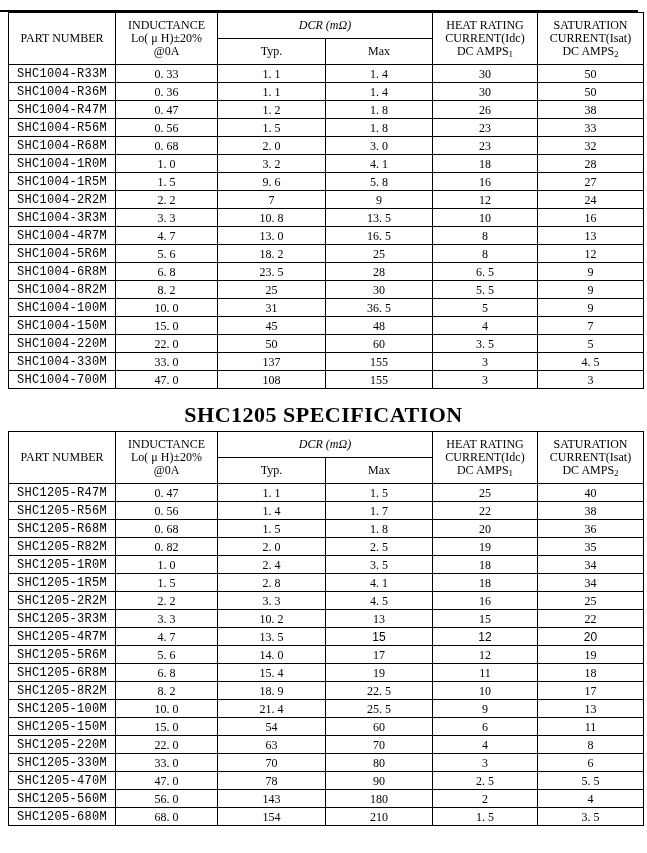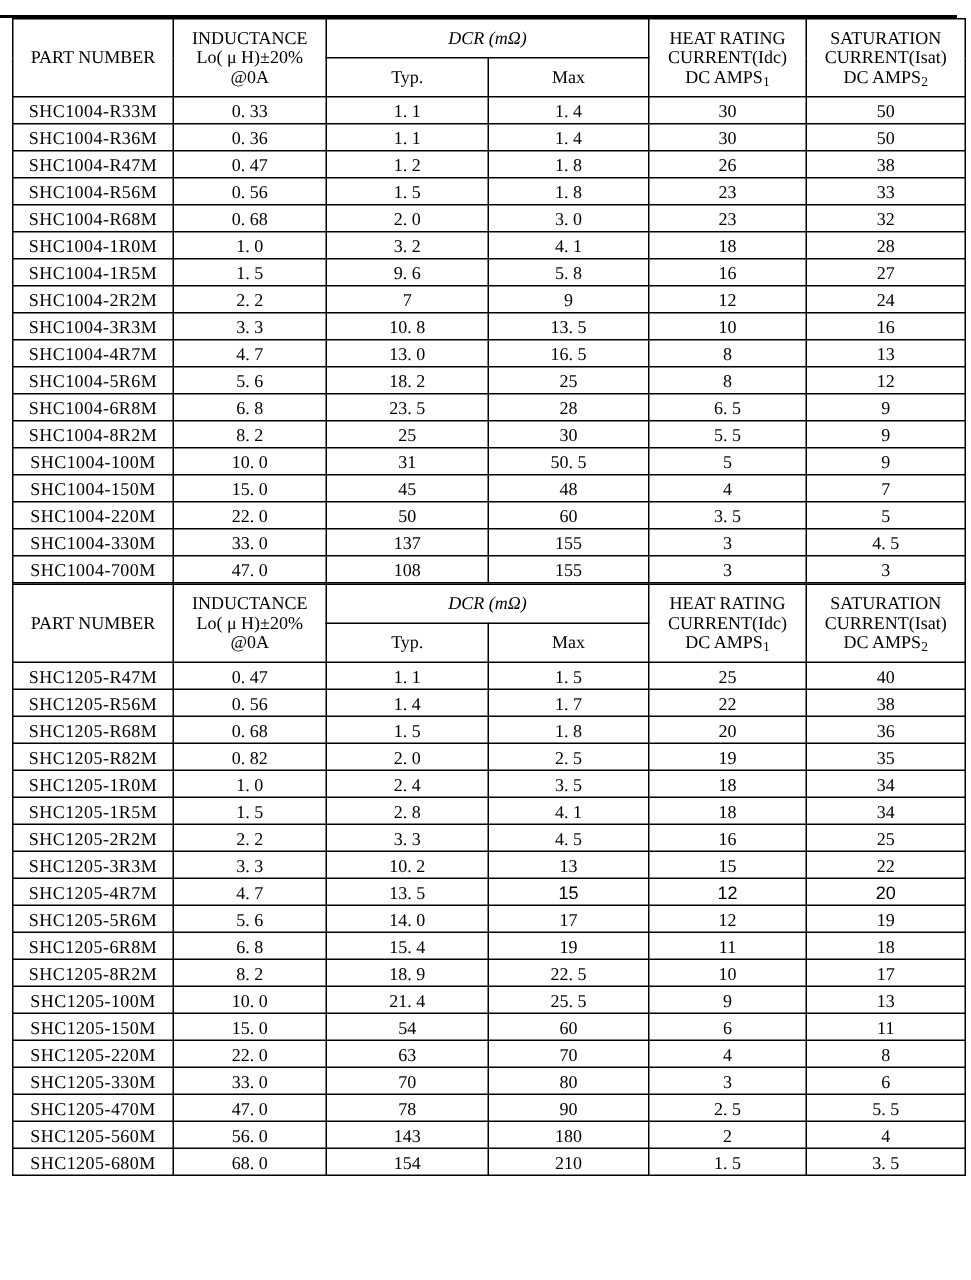--- a/index.html
+++ b/index.html
@@ -70,20 +70,21 @@
   }
   table.spec tbody tr {
     height: 18px;
   }
   table.spec tbody td {
     font-size: 12px;
     line-height: 16px;
   }
   td.part-cell {
     letter-spacing: 0.3px;
+    font-family: Liberation Mono, monospace;
   }
   td.alt-font {
     font-family: "Liberation Sans", sans-serif;
     font-size: 12.5px;
   }
 </style>
 </head>
 <body>
 
 <div class="page">
@@ -227,21 +228,21 @@
     <td>8. 2</td>
     <td>25</td>
     <td>30</td>
     <td>5. 5</td>
     <td>9</td>
   </tr>
           <tr>
     <td class="part-cell">SHC1004-100M</td>
     <td>10. 0</td>
     <td>31</td>
-    <td>50. 5</td>
+    <td>36. 5</td>
     <td>5</td>
     <td>9</td>
   </tr>
           <tr>
     <td class="part-cell">SHC1004-150M</td>
     <td>15. 0</td>
     <td>45</td>
     <td>48</td>
     <td>4</td>
     <td>7</td>
@@ -268,20 +269,21 @@
     <td>108</td>
     <td>155</td>
     <td>3</td>
     <td>3</td>
   </tr>
         </tbody>
     </table>
   </section>
 
   <section>
+    <h1 class="spec-title second">SHC1205 SPECIFICATION</h1>
     <table class="spec">
       <colgroup>
         <col style="width:107px">
           <col style="width:102px">
           <col style="width:108px">
         <col style="width:107px">
           <col style="width:105px">
           <col style="width:106px">
       </colgroup>
       <thead>

